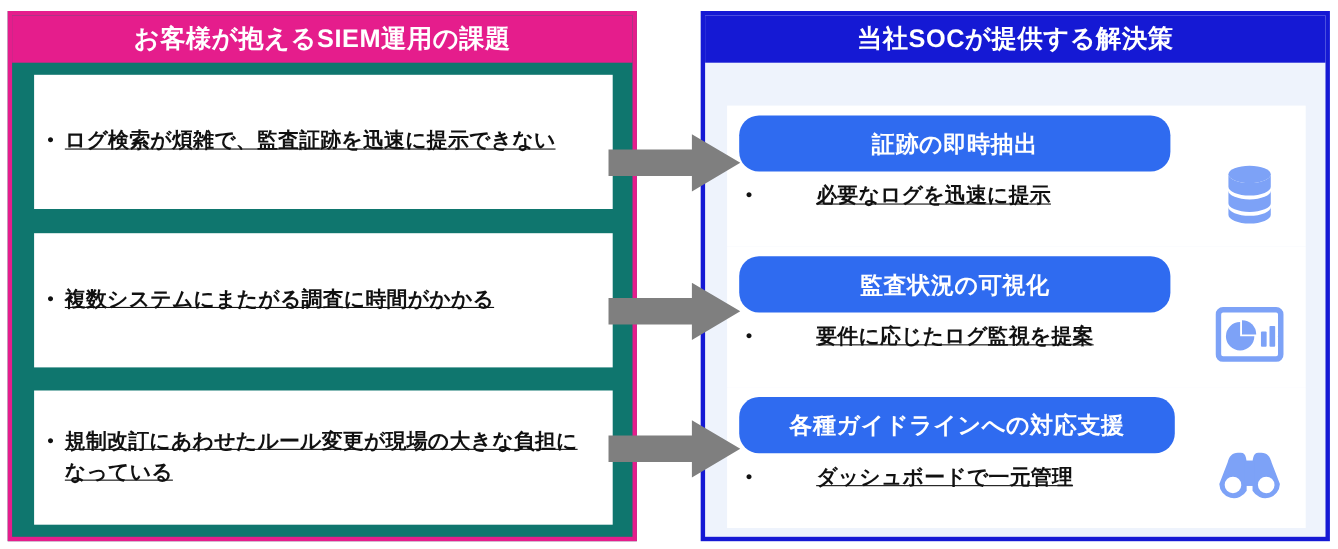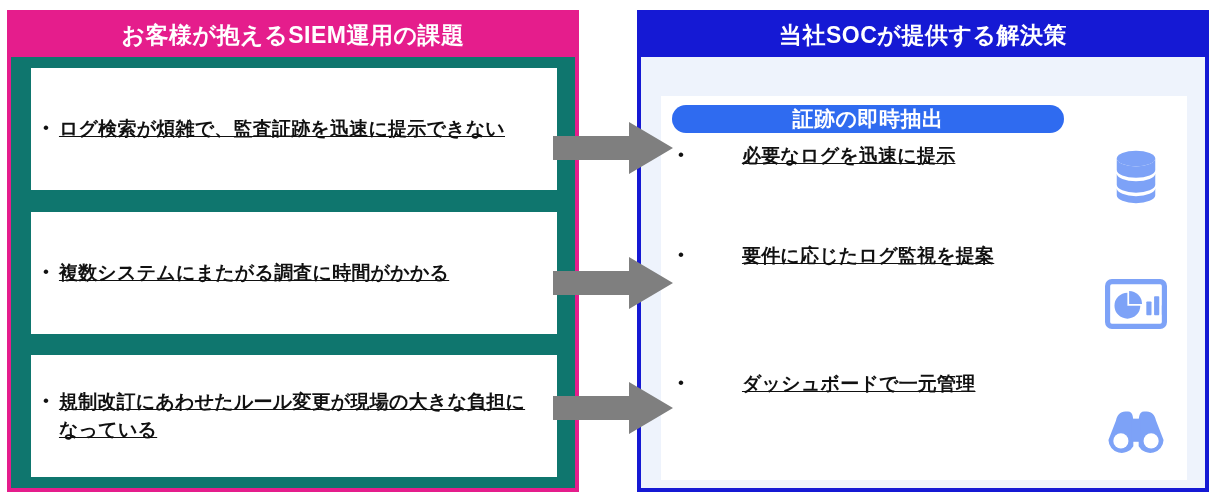--- a/index.html
+++ b/index.html
@@ -113,21 +113,21 @@
     box-sizing: border-box;
     height: 128px;
     position: relative;
     padding: 9px 12px 6px 11px;
   }
 
   .pill {
     display: inline-flex;
     align-items: center;
     justify-content: center;
-    height: 28px;
+    height: 51px;
     min-width: 392px;
     padding: 0 22px;
     border-radius: 18px;
     background: #2f6bf0;
     color: #ffffff;
     font-size: 21px;
     font-weight: bold;
     letter-spacing: 0.5px;
     white-space: nowrap;
     box-sizing: border-box;
@@ -214,39 +214,41 @@
               <ellipse cx="32" cy="12" rx="22" ry="9"></ellipse>
               <path d="M10 12 v13 a22 9 0 0 0 44 0 v-13 a22 9 0 0 1 -44 0 z"></path>
               <path d="M10 29 v13 a22 9 0 0 0 44 0 v-13 a22 9 0 0 1 -44 0 z"></path>
               <path d="M10 46 v8 a22 9 0 0 0 44 0 v-8 a22 9 0 0 1 -44 0 z"></path>
             </g>
           </svg>
         </div>
       </div>
 
       <div class="solution-card">
+        <div class="pill">監査状況の可視化</div>
         <div class="solution-bullet">
           <span class="bullet-dot">•</span>
           <span class="bullet-text">要件に応じたログ監視を提案</span>
         </div>
         <div class="card-icon">
           <svg viewBox="0 0 72 58" width="62" height="52" aria-hidden="true">
             <rect x="3" y="3" width="66" height="52" rx="5" ry="5" fill="none" stroke="#7da2f7" stroke-width="6"></rect>
             <g fill="#7da2f7">
               <path d="M28 29 L28 14 A15 15 0 0 1 43 29 Z"></path>
               <path d="M26 16 A15 15 0 1 0 41 31 L26 31 Z"></path>
               <rect x="48" y="26" width="6" height="16" rx="1"></rect>
               <rect x="57" y="20" width="6" height="22" rx="1"></rect>
               <rect x="66" y="30" width="3" height="12" rx="1"></rect>
             </g>
           </svg>
         </div>
       </div>
 
       <div class="solution-card">
+        <div class="pill wide">各種ガイドラインへの対応支援</div>
         <div class="solution-bullet">
           <span class="bullet-dot">•</span>
           <span class="bullet-text">ダッシュボードで一元管理</span>
         </div>
         <div class="card-icon">
           <svg viewBox="0 0 72 58" width="64" height="52" aria-hidden="true">
             <path d="M24 6
                      C18 6 15 10 13.5 16
                      L5 38
                      A15 15 0 0 0 33 45

